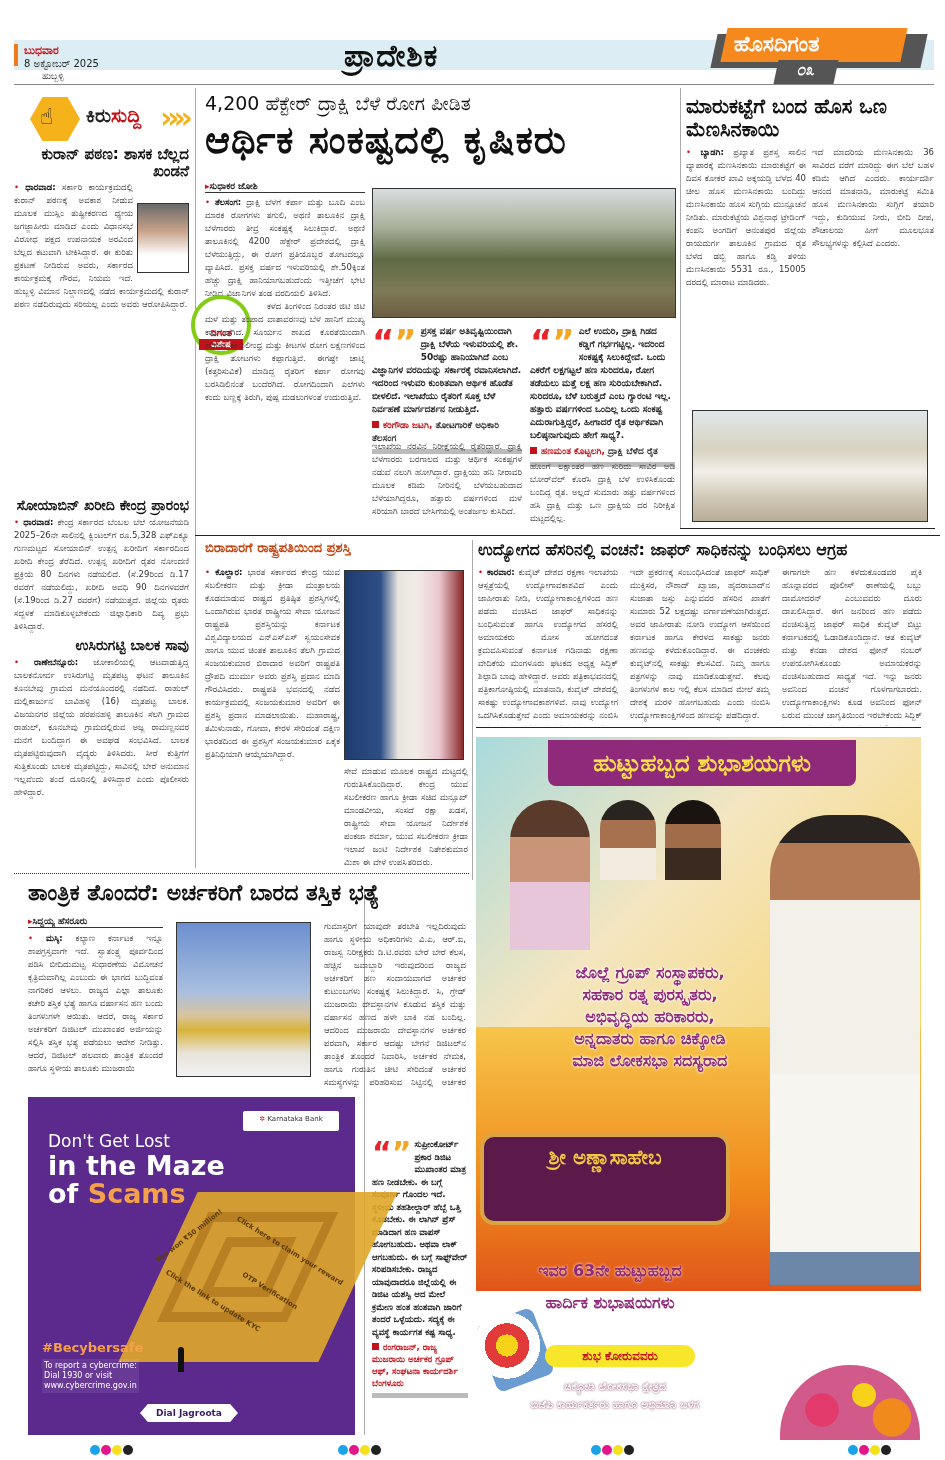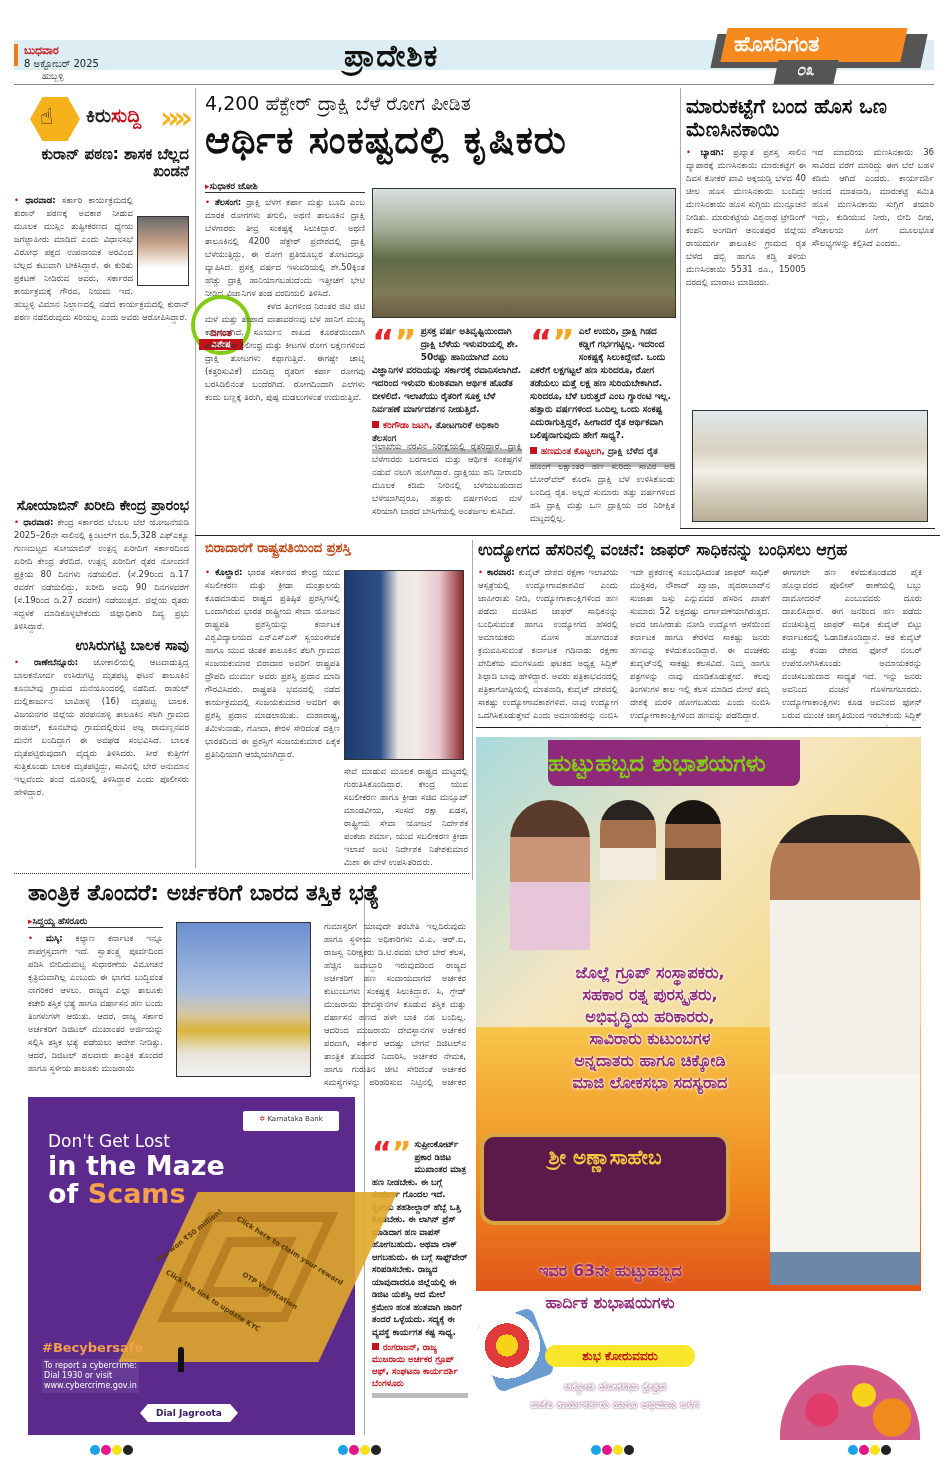--- a/index.html
+++ b/index.html
@@ -31,21 +31,21 @@
 .photo{background:#777;border:1px solid #333;overflow:hidden}
 .quote-mark{color:#e8242b;font-size:34px;font-weight:bold;line-height:1}
 .quote-mark span{color:#f5a623}
 .q-text{font-size:9px;line-height:13px;font-weight:bold;color:#222}
 .attrib{font-size:9px;font-weight:bold;color:#c4121a;line-height:13px}
 .attrib .sq{display:inline-block;width:7px;height:7px;background:#c4121a;margin-right:4px}
 .attrib .rest{color:#333}
 .grey-bar{height:5px;background:#bbb}
 .bday-ad{left:476px;top:737px;width:445px;height:290px;background:linear-gradient(135deg,#a8dadc 0%,#f4e6c1 45%,#f7d46b 100%)}
 .bday-ad2{left:476px;top:1027px;width:445px;height:264px;background:linear-gradient(180deg,#f7c54b 0%,#f08a1c 60%,#e0551a 100%)}
-.bday-banner{left:548px;top:740px;width:252px;height:46px;background:#8e2a79;border-radius:0 0 8px 8px;color:#84cc16;font-size:23px;font-weight:bold;line-height:46px}
+.bday-banner{left:548px;top:740px;width:308px;height:46px;background:#8e2a79;border-radius:0 0 8px 8px;color:#fde047;font-size:23px;font-weight:bold;text-align:center;line-height:46px}
 .bday-lines{left:520px;top:962px;width:260px;text-align:center;font-size:16px;line-height:22px;font-weight:bold;color:#8e2a79;text-shadow:0 0 3px #fff,0 0 3px #fff}
 .name-frame{left:480px;top:1133px;width:250px;height:92px;background:#5b1a4a;border:4px solid #d9a441;border-radius:14px}
 .name-text{width:100%;text-align:center;color:#f5c842;font-weight:bold;font-size:20px;line-height:40px}
 .greet-text{left:495px;top:1255px;width:230px;text-align:center;font-size:16px;line-height:32px;font-weight:bold;color:#8e2a79;text-shadow:0 0 3px #fff}
 .pill{left:545px;top:1345px;width:150px;height:22px;background:#f7e62a;border-radius:11px;color:#c4121a;font-weight:bold;font-size:12px;text-align:center;line-height:22px}
 .from-text{left:490px;top:1378px;width:250px;text-align:center;font-size:11px;line-height:18px;color:#fff;font-weight:bold;text-shadow:0 0 2px #6a1140}
 .scam-ad{left:28px;top:1097px;width:327px;height:338px;background:#5b2a8c}
 .maze{left:120px;top:1190px;width:230px;height:200px;background:#e0a82a;transform:skewX(-25deg);opacity:0.9}
 .maze-inner{border:10px solid #c48a18}
 .reg{width:10px;height:10px;border-radius:50%;display:inline-block;margin-right:1px}
@@ -74,21 +74,21 @@
 <div class="abs col-rule" style="left:472px;top:540px;height:340px"></div>
 <div class="abs col-rule" style="left:364px;top:890px;height:545px"></div>
 
 <div class="abs kiru-badge"></div>
 <div class="abs kiru-hand">☝</div>
 <div class="abs kiru-title"><span>ಕಿರು</span><span class="red">ಸುದ್ದಿ</span></div>
 <div class="abs kiru-chev">»»</div>
 
 <div class="abs" style="left:14px;top:146px;width:175px">
   <div class="head" style="font-size:15px">ಕುರಾನ್ ಪಠಣ: ಶಾಸಕ ಬೆಲ್ಲದ ಖಂಡನೆ</div>
-  <div style="position:relative;margin-top:13px">
+  <div style="position:relative;margin-top:0">
     <div class="photo" style="float:right;width:52px;height:70px;margin:22px 0 2px 4px;background:linear-gradient(#6a6a6a,#c9a38a 40%,#fff 75%)"></div>
     <div class="body-text"><span class="dateline">• <b>ಧಾರವಾಡ:</b></span> <span>ಸರ್ಕಾರಿ ಕಾರ್ಯಕ್ರಮದಲ್ಲಿ ಕುರಾನ್ ಪಠಣಕ್ಕೆ ಅವಕಾಶ ನೀಡುವ ಮೂಲಕ ಮುಸ್ಲಿಂ ತುಷ್ಟೀಕರಣದ ಧ್ಯೇಯ ಜಗಜ್ಜಾಹೀರು ಮಾಡಿದೆ ಎಂದು ವಿಧಾನಸಭೆ ವಿರೋಧ ಪಕ್ಷದ ಉಪನಾಯಕ ಅರವಿಂದ ಬೆಲ್ಲದ ಕಟುವಾಗಿ ಟೀಕಿಸಿದ್ದಾರೆ. ಈ ಕುರಿತು ಪ್ರಕಟಣೆ ನೀಡಿರುವ ಅವರು, ಸರ್ಕಾರದ ಕಾರ್ಯಕ್ರಮಕ್ಕೆ ಗೌರವ, ನಿಯಮ ಇದೆ. ಹುಬ್ಬಳ್ಳಿ ವಿಮಾನ ನಿಲ್ದಾಣದಲ್ಲಿ ನಡೆದ ಕಾರ್ಯಕ್ರಮದಲ್ಲಿ ಕುರಾನ್ ಪಠಣ ನಡೆದಿರುವುದು ಸರಿಯಲ್ಲ ಎಂದು ಅವರು ಆರೋಪಿಸಿದ್ದಾರೆ.</span></div>
   </div>
 </div>
 
 <div class="abs" style="left:14px;top:497px;width:175px">
   <div class="head" style="font-size:14px">ಸೋಯಾಬಿನ್ ಖರೀದಿ ಕೇಂದ್ರ ಪ್ರಾರಂಭ</div>
   <div class="body-text" style="margin-top:3px"><span class="dateline">• <b>ಧಾರವಾಡ:</b></span> <span>ಕೇಂದ್ರ ಸರ್ಕಾರದ ಬೆಂಬಲ ಬೆಲೆ ಯೋಜನೆಯಡಿ 2025–26ನೇ ಸಾಲಿನಲ್ಲಿ ಕ್ವಿಂಟಲ್‌ಗೆ ರೂ.5,328 ಎಫ್‌ಎಕ್ಯೂ ಗುಣಮಟ್ಟದ ಸೋಯಾಬಿನ್ ಉತ್ಪನ್ನ ಖರೀದಿಗೆ ಸರ್ಕಾರದಿಂದ ಖರೀದಿ ಕೇಂದ್ರ ತೆರೆದಿದೆ. ಉತ್ಪನ್ನ ಖರೀದಿಗೆ ರೈತರ ನೋಂದಣಿ ಪ್ರಕ್ರಿಯೆ 80 ದಿನಗಳು ನಡೆಯಲಿದೆ. (ಸೆ.29ರಿಂದ ಡಿ.17 ರವರೆಗೆ ನಡೆಯಲಿದ್ದು, ಖರೀದಿ ಅವಧಿ 90 ದಿನಗಳವರೆಗೆ (ಸೆ.19ರಿಂದ ಡಿ.27 ರವರೆಗೆ) ನಡೆಯುತ್ತದೆ. ಜಿಲ್ಲೆಯ ರೈತರು ಸದ್ಬಳಕೆ ಮಾಡಿಕೊಳ್ಳಬೇಕೆಂದು ಜಿಲ್ಲಾಧಿಕಾರಿ ದಿವ್ಯ ಪ್ರಭು ತಿಳಿಸಿದ್ದಾರೆ.</span></div>
 </div>
 
@@ -146,21 +146,20 @@
 <div class="abs bday-ad2"></div>
 <div class="abs bday-banner">ಹುಟ್ಟುಹಬ್ಬದ ಶುಭಾಶಯಗಳು</div>
 <div class="abs" style="left:510px;top:800px;width:80px;height:150px;border-radius:40px 40px 0 0;background:linear-gradient(#5a3a2a 0 25%,#c99478 25% 55%,#e6c6d8 55%)"></div>
 <div class="abs" style="left:600px;top:800px;width:56px;height:80px;border-radius:28px 28px 0 0;background:linear-gradient(#2a2420 0 25%,#a7714f 25% 60%,#f1ebe0 60%)"></div>
 <div class="abs" style="left:665px;top:800px;width:56px;height:80px;border-radius:28px 28px 0 0;background:linear-gradient(#1a1410 0 30%,#a06c4a 30% 60%,#3a2a20 60%)"></div>
 <div class="abs" style="left:770px;top:815px;width:150px;height:470px;border-radius:60px 60px 0 0;background:linear-gradient(#2a2420 0 6%,#b27b55 6% 18%,#f3f0ea 18% 55%,#f7f5f0 55% 93%,#6d87a8 93%)"></div>
 <div class="abs bday-lines">
   <div>ಜೊಲ್ಲೆ ಗ್ರೂಪ್ ಸಂಸ್ಥಾಪಕರು,</div>
   <div>ಸಹಕಾರ ರತ್ನ ಪುರಸ್ಕೃತರು,</div>
   <div>ಅಭಿವೃದ್ಧಿಯ ಹರಿಕಾರರು,</div>
-  <div>ಸಾವಿರಾರು ಕುಟುಂಬಗಳ</div>
   <div>ಅನ್ನದಾತರು ಹಾಗೂ ಚಿಕ್ಕೋಡಿ</div>
   <div>ಮಾಜಿ ಲೋಕಸಭಾ ಸದಸ್ಯರಾದ</div>
 </div>
 <div class="abs name-frame">
   <div class="name-text">ಶ್ರೀ ಅಣ್ಣಾಸಾಹೇಬ</div>
 </div>
 <div class="abs greet-text">
   <div>ಇವರ 63ನೇ ಹುಟ್ಟುಹಬ್ಬದ</div>
   <div>ಹಾರ್ದಿಕ ಶುಭಾಷಯಗಳು</div>
 </div>

